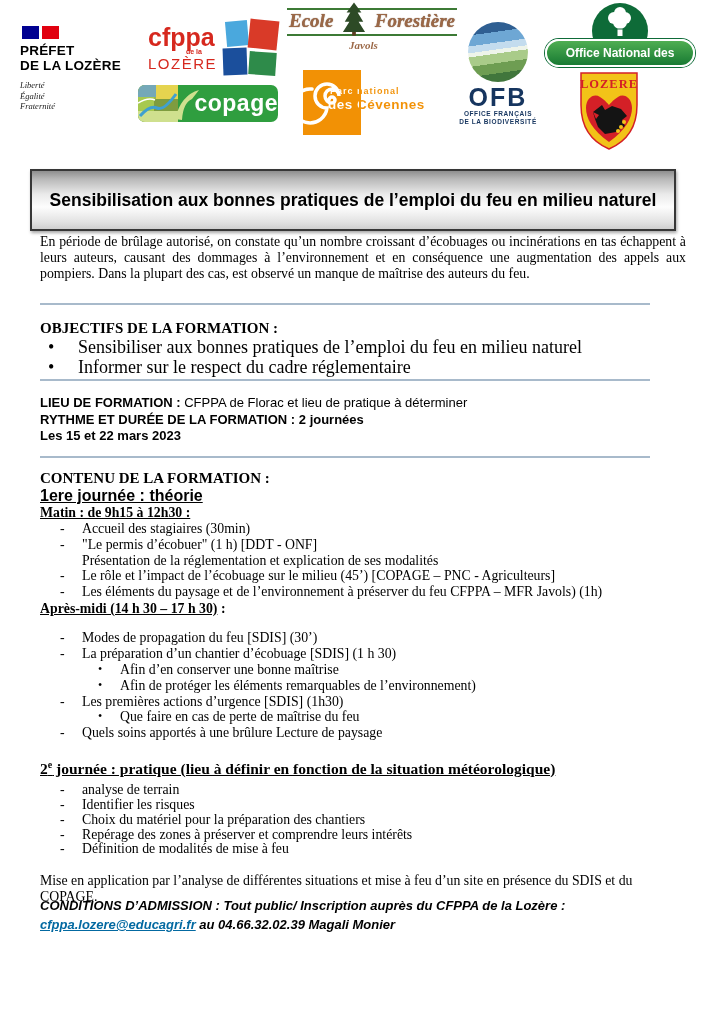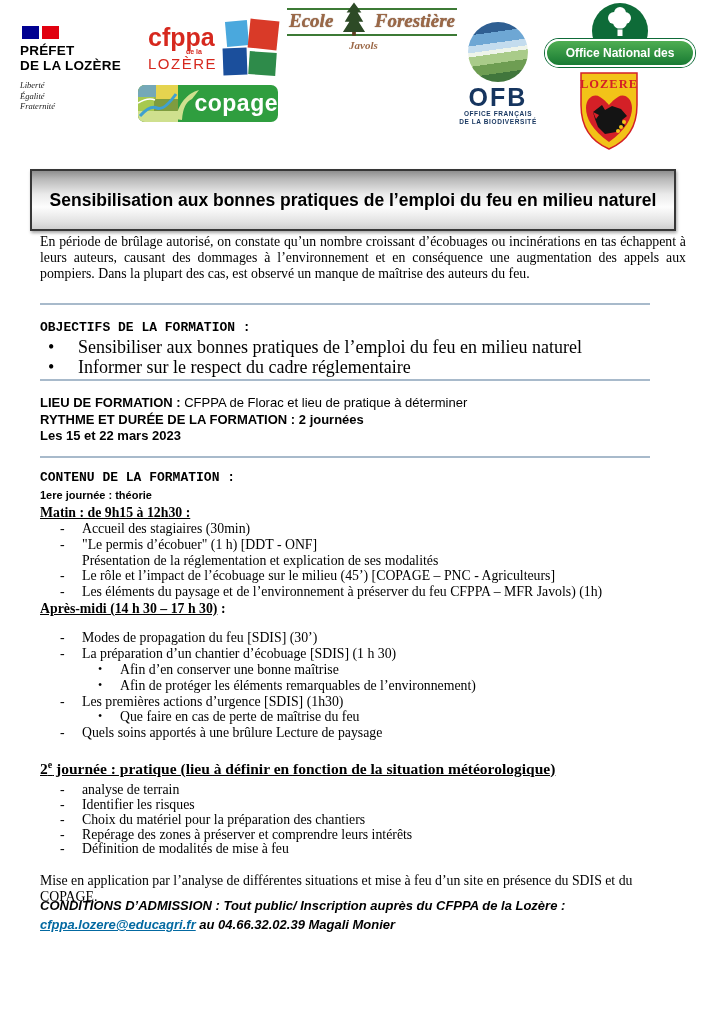--- a/index.html
+++ b/index.html
@@ -76,28 +76,28 @@
   
   .title-box{position:absolute;left:30px;top:169px;width:642px;height:58px;border:2px solid #373737;
      background:linear-gradient(180deg,#8f8f8f 0%,#b9b9b9 14%,#eaeaea 40%,#fdfdfd 62%,#e2e2e2 88%,#cfcfcf 100%);
      box-shadow:1px 2px 3px rgba(0,0,0,.35);display:flex;align-items:center;justify-content:center;text-align:center;}
   .title-box .t{font-family:"Liberation Sans",sans-serif;font-weight:bold;font-size:17.5px;line-height:27px;}
 
   
   .intro{position:absolute;left:40px;top:234px;width:646px;font-size:13.8px;line-height:16px;text-align:justify;}
   .rule{position:absolute;left:40px;width:610px;height:2px;background:#a8bacb;}
   .r1{top:303px;}.r2{top:379px;}.r3{top:456px;}
-  .h-sans{font-family:Liberation Mono, monospace;font-weight:bold;font-size:13px;line-height:16px;}
+  .h-sans{font-family:Liberation Serif, serif;font-weight:bold;font-size:15px;line-height:16px;}
   .obj{position:absolute;left:40px;top:320px;width:646px;}
   .bullet-item{position:relative;padding-left:38px;font-size:18px;line-height:15.5px;margin-top:4px;}
   .bullet-item::before{content:"\2022";position:absolute;left:8px;}
   .infos{position:absolute;left:40px;top:395px;width:646px;font-family:"Liberation Sans",sans-serif;font-size:13px;line-height:16.5px;}
   .infos .bold{font-weight:bold;}
   .contenu{position:absolute;left:40px;top:470px;width:650px;font-size:13.8px;line-height:15.8px;}
-  .day1-h{font-family:"Liberation Sans",sans-serif;font-weight:bold;font-size:11px;line-height:17px;margin-top:1px;}
+  .day1-h{font-family:"Liberation Sans",sans-serif;font-weight:bold;font-size:16px;line-height:17px;text-decoration:underline;margin-top:1px;}
   .serif-h{font-weight:bold;text-decoration:underline;line-height:16px;margin-top:1px;}
   .li-dash{position:relative;padding-left:42px;}
   .li-dash::before{content:"-";position:absolute;left:20px;}
   .cont-note{padding-left:42px;}
   .li-sub{position:relative;padding-left:80px;}
   .li-sub::before{content:"\2022";position:absolute;left:58px;font-size:12px;}
   .am-h{font-weight:bold;line-height:16.5px;margin-top:1px;}
   .am-h .u{text-decoration:underline;}
   .am-gap{height:13px;}
   .day2{position:absolute;left:40px;top:755px;width:652px;font-size:13.8px;line-height:14.8px;}
@@ -168,20 +168,29 @@
       <svg class="tree" width="24" height="34" viewBox="0 0 26 36">
         <polygon points="13,0 5,11 9,11 3,21 8,21 1,32 25,32 18,21 23,21 17,11 21,11" fill="#2d4a26"></polygon>
         <rect x="11" y="32" width="4" height="4" fill="#5b3d22"></rect>
       </svg>
       <span class="w">Forestière</span>
     </div>
     <div class="gl2"></div>
     <div class="sub">Javols</div>
   </div>
 
+  <div class="logo pnc">
+    <div class="sq">
+      <svg width="58" height="65" viewBox="0 0 58 65">
+        <path d="M26,30 a3,3 0 1,1 3,3 a7,7 0 1,1 7,-7 a12,12 0 1,0 -12,12 a17,17 0 1,1 -15,-19" stroke="#fff" stroke-width="3.5" fill="none" stroke-linecap="round"></path>
+      </svg>
+    </div>
+    <div class="t1">Parc national</div>
+    <div class="t2">des Cévennes</div>
+  </div>
 
   <div class="logo ofb">
     <div class="circ"></div>
     <div class="acr">OFB</div>
     <div class="sub">OFFICE FRANÇAIS</div>
     <div class="sub">DE LA BIODIVERSITÉ</div>
   </div>
 
   <div class="logo onf">
     <div class="circ">

